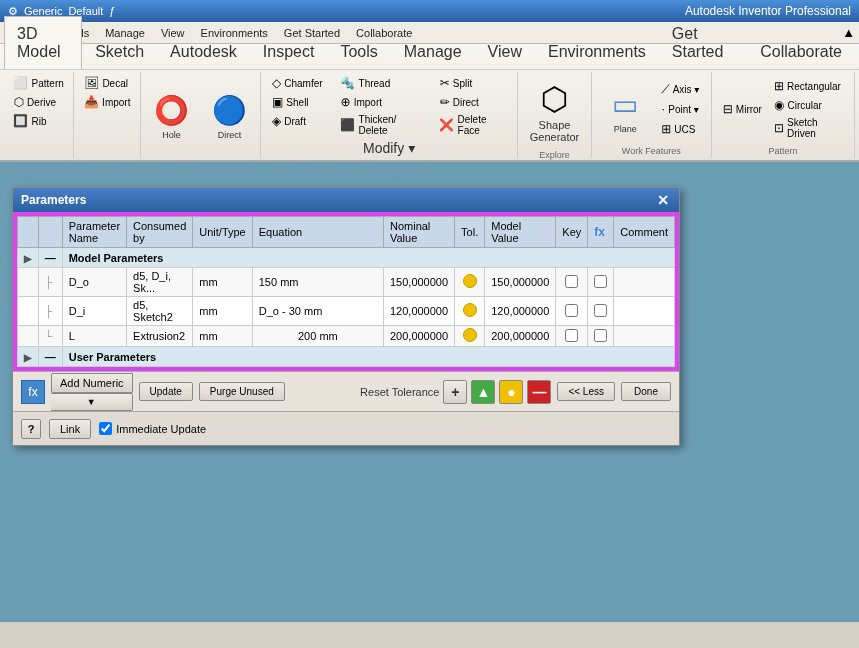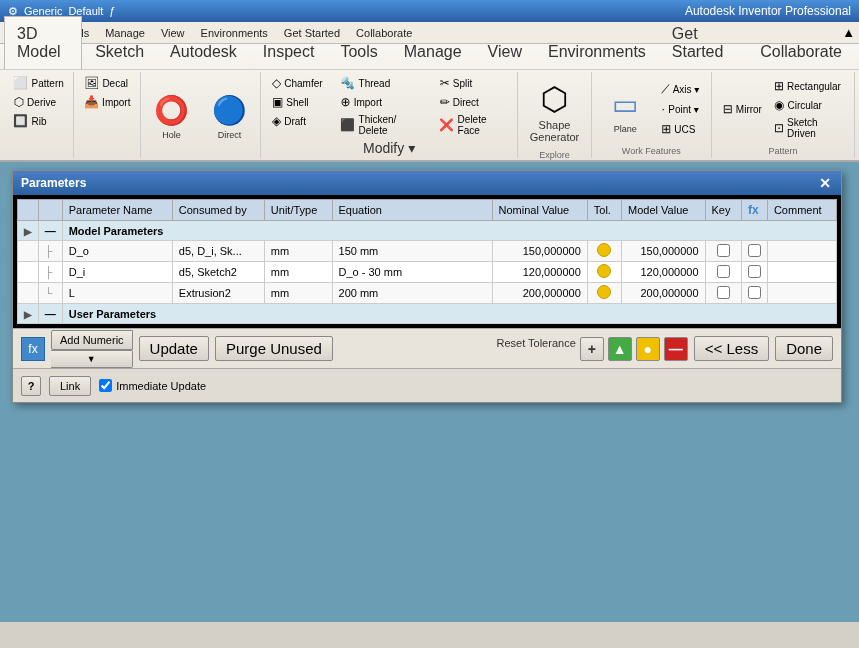--- a/index.html
+++ b/index.html
@@ -30,45 +30,45 @@
     .ribbon-btn-large .large-icon { width: 40px; height: 40px; display: flex; align-items: center; justify-content: center; font-size: 28px; }
     .ribbon-btn-large .large-label { font-size: 9px; color: #333; text-align: center; }
 
     
     .main-area { background: #6b9eb5; width: 859px; height: 460px; position: relative; overflow: hidden; }
 
     
     .math-bg { position: absolute; top: 0; left: 0; width: 100%; height: 100%; opacity: 0.15; color: #ccc; font-size: 13px; font-style: italic; overflow: hidden; pointer-events: none; }
 
     
-    .dialog { position: absolute; top: 8px; left: 12px; width: 830px; background: #000000; border: 1px solid #888; box-shadow: 3px 3px 8px rgba(0,0,0,0.4); }
+    .dialog { position: absolute; top: 25px; left: 12px; width: 668px; background: #d946ef; border: 1px solid #888; box-shadow: 3px 3px 8px rgba(0,0,0,0.4); }
     .dialog-title { background: linear-gradient(to bottom, #4a7fc7, #2a5fa0); color: white; padding: 3px 8px; display: flex; align-items: center; justify-content: space-between; height: 24px; font-size: 12px; font-weight: bold; }
     .dialog-close { cursor: pointer; font-size: 14px; color: white; padding: 0 2px; }
     .dialog-body { padding: 4px; }
 
     
     .params-table { width: 100%; border-collapse: collapse; font-size: 11px; }
     .params-table th { background: #c8d8e8; border: 1px solid #aaa; padding: 3px 6px; text-align: left; font-weight: normal; font-size: 11px; }
     .params-table td { border: 1px solid #ccc; padding: 2px 6px; background: white; height: 20px; }
     .params-table tr.group-row td { background: #d8e8f0; font-weight: bold; }
     .params-table tr.data-row:nth-child(even) td { background: #f8f8f8; }
     .expand-btn { cursor: pointer; font-size: 10px; color: #555; }
     .circle-indicator { width: 14px; height: 14px; border-radius: 50%; display: inline-block; }
     .circle-yellow { background: #f0c000; border: 1px solid #c0a000; }
     .checkbox-cell { text-align: center; }
     input[type="checkbox"] { margin: 0; }
 
     
     .bottom-bar { background: #e8e4dc; border-top: 1px solid #aaa; padding: 6px 8px; display: flex; align-items: center; gap: 6px; height: 40px; }
-    .btn { border: 1px solid #888; background: linear-gradient(to bottom, #f0ece4, #d8d4cc); padding: 3px 10px; cursor: pointer; font-size: 15px; border-radius: 2px; }
+    .btn { border: 1px solid #888; background: linear-gradient(to bottom, #f0ece4, #d8d4cc); padding: 3px 10px; cursor: pointer; font-size: 10px; border-radius: 2px; }
     .btn-split { display: flex; flex-direction: column; }
     .btn-split .main-part { border: 1px solid #888; background: linear-gradient(to bottom, #f0ece4, #d8d4cc); padding: 3px 8px; cursor: pointer; font-size: 11px; border-radius: 2px 0 0 2px; }
     .btn-split .drop-part { border: 1px solid #888; border-left: none; background: linear-gradient(to bottom, #f0ece4, #d8d4cc); padding: 3px 4px; cursor: pointer; font-size: 9px; border-radius: 0 2px 2px 0; }
     .spacer { flex: 1; }
-    .tolerance-section { display: flex; gap: 4px; }
+    .tolerance-section { display: flex; align-items: center; gap: 4px; }
     .tol-label { font-size: 11px; color: #333; }
     .tol-btn { width: 24px; height: 24px; border: 1px solid #888; display: flex; align-items: center; justify-content: center; cursor: pointer; border-radius: 2px; font-size: 14px; font-weight: bold; }
     .tol-green { background: #44aa44; color: white; }
     .tol-yellow { background: #f0c000; color: white; }
     .tol-red { background: #cc2222; color: white; }
     .tol-plus { background: linear-gradient(to bottom, #f0ece4, #d8d4cc); color: #333; }
 
     
     .footer-bar { background: #e0dcd4; border-top: 1px solid #aaa; padding: 4px 8px; display: flex; align-items: center; gap: 8px; height: 34px; }
     .link-btn { border: 1px solid #888; background: linear-gradient(to bottom, #f0ece4, #d8d4cc); padding: 3px 10px; cursor: pointer; font-size: 11px; border-radius: 2px; }
@@ -344,21 +344,21 @@
             <td class="checkbox-cell"><input type="checkbox" style=""></td>
             <td></td>
           </tr>
 
           <tr class="data-row">
             <td></td>
             <td style="color:#999;">└</td>
             <td style="cursor:pointer;">L</td>
             <td>Extrusion2</td>
             <td>mm</td>
-            <td><input type="text" value="200 mm" style="width: 100%; border: none; background: transparent; font-size: 11px; font-family: inherit;"></td>
+            <td><input type="text" value="200 mm" style="width: 100%; border: none; background: transparent; font-size: 11px; font-family: inherit; text-align: center;"></td>
             <td style="text-align:right;">200,000000</td>
             <td class="checkbox-cell"><span class="circle-indicator circle-yellow"></span></td>
             <td style="text-align:right;">200,000000</td>
             <td class="checkbox-cell"><input type="checkbox" style=""></td>
             <td class="checkbox-cell"><input type="checkbox" style=""></td>
             <td></td>
           </tr>
 
           <tr class="group-row">
             <td><span class="expand-btn">▶</span></td>

